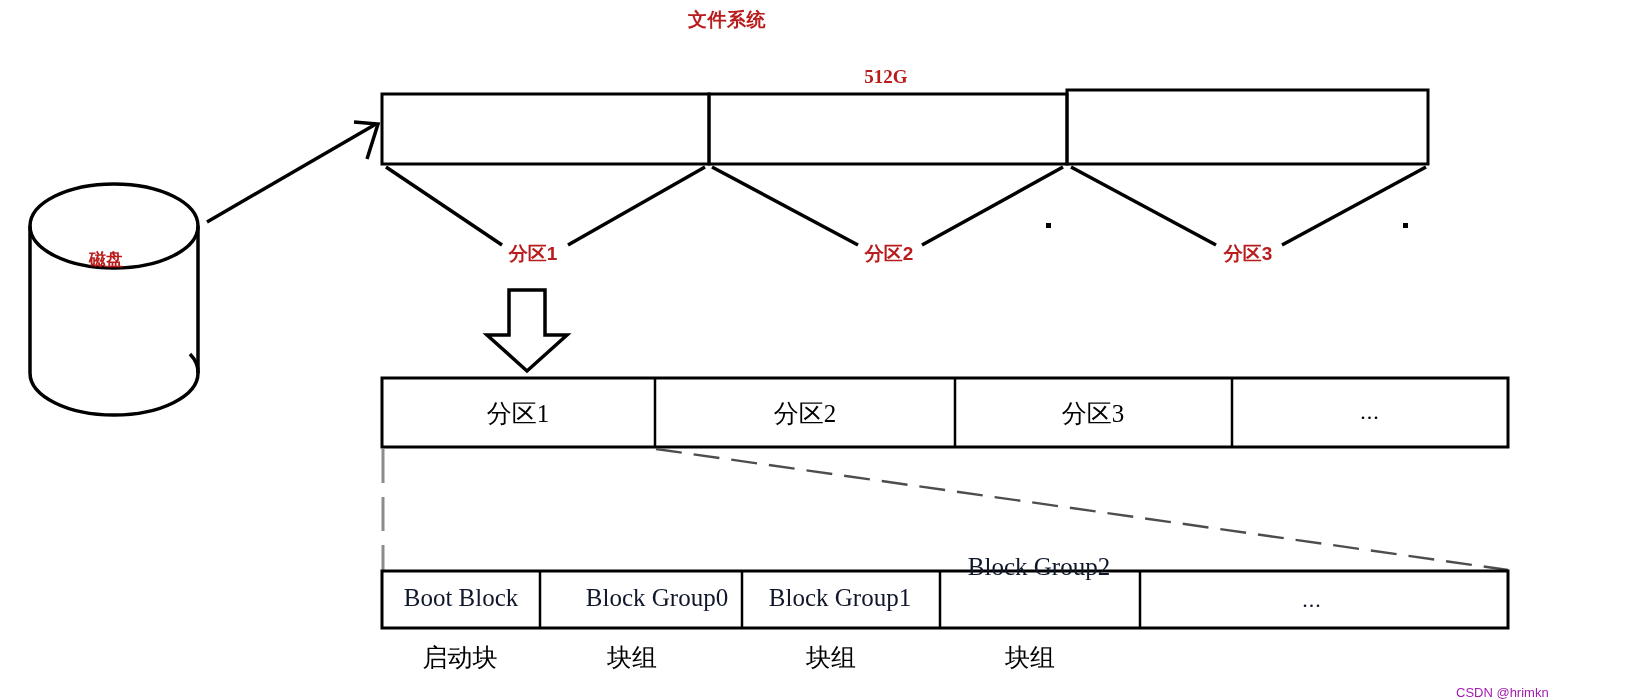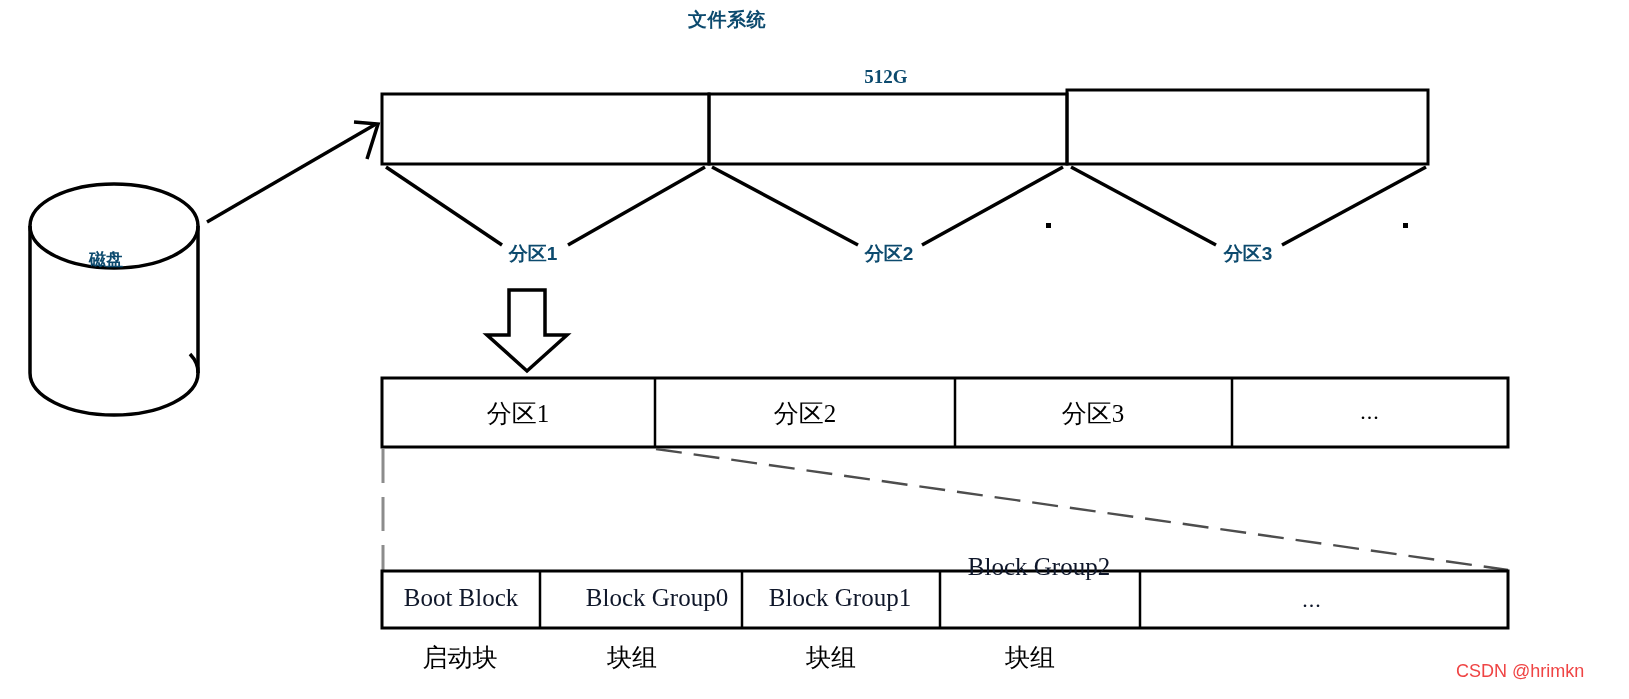--- a/index.html
+++ b/index.html
@@ -21,21 +21,21 @@
     position: absolute;
     left: 0;
     top: 0;
     width: 1629px;
     height: 699px;
     pointer-events: none;
   }
   .lbl {
     position: absolute;
     white-space: nowrap;
-    color: #0c4a6e;
+    color: #b91c1c;
   }
   
   .title {
     font-family: "Liberation Sans", sans-serif;
     font-weight: bold;
     font-size: 19px;
     letter-spacing: 0.5px;
   }
   
   .cap-label {
@@ -77,22 +77,23 @@
     letter-spacing: 1px;
   }
   
   .cap-text {
     font-family: Liberation Sans, sans-serif;
     font-size: 25px;
     color: #000000;
   }
   .watermark {
     font-family: "Liberation Sans", sans-serif;
-    font-size: 18px;
-    color: #ef4444;
+    font-size: 13px;
+    color: #a21caf;
+    margin-top: 24px;
   }
   .center {
     transform: translateX(-50%);
     text-align: center;
   }
 </style>
 </head>
 <body>
 
 <div id="canvas">

